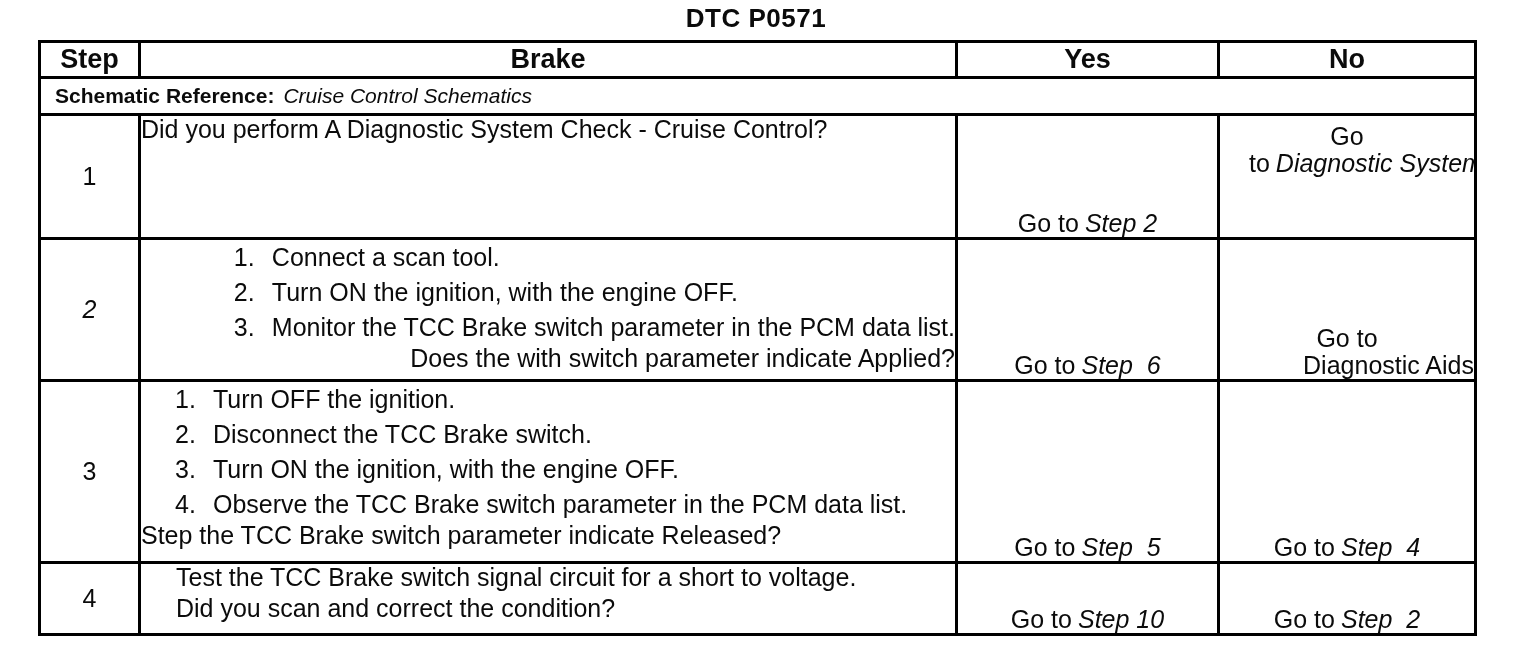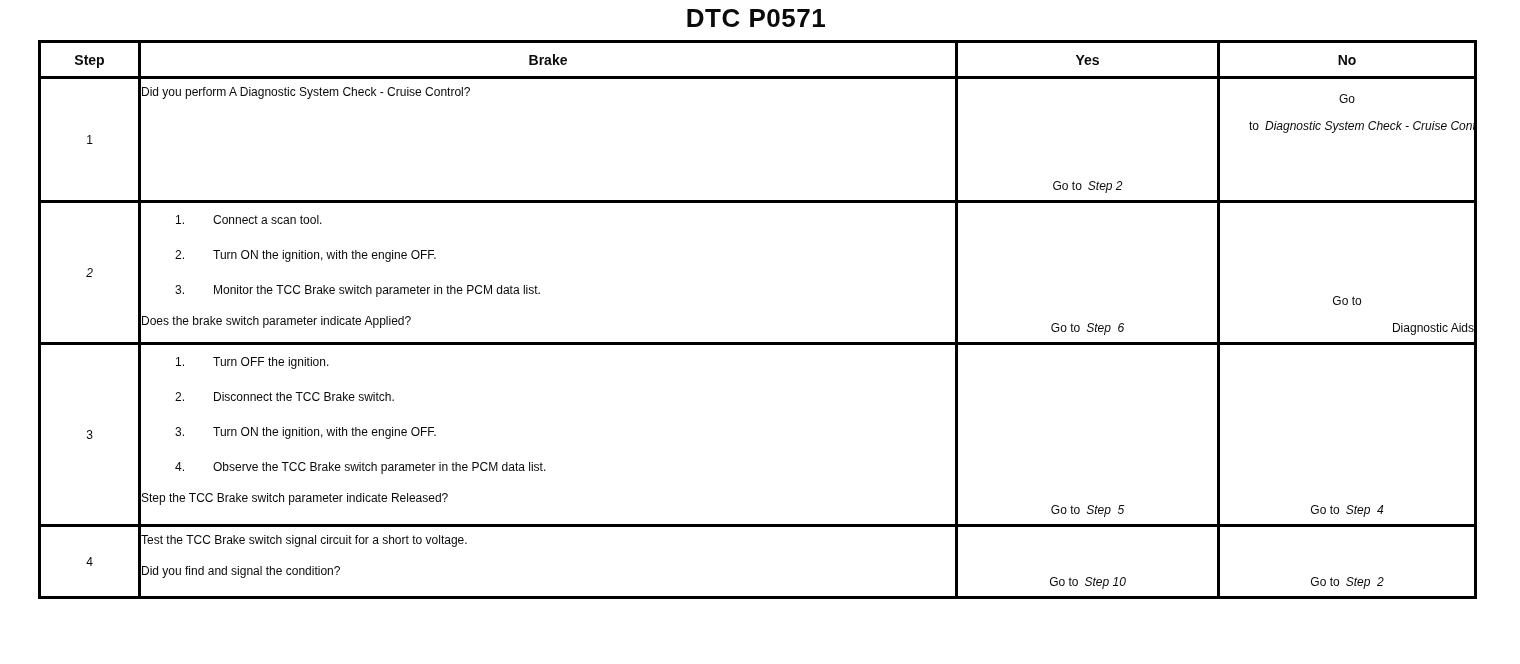--- a/index.html
+++ b/index.html
@@ -35,30 +35,30 @@
     position: absolute;
     left: 38px;
     top: 40px;
     width: 1436px;
     border-collapse: collapse;
     table-layout: fixed;
   }
   table.dtc td, table.dtc th {
     border: 3px solid #000;
     padding: 0;
-    font-size: 12px;
+    font-size: 25px;
     overflow: hidden;
   }
   col.c-step   { width: 100px; }
   col.c-action { width: 817px; }
   col.c-yes    { width: 262px; }
   col.c-no     { width: 257px; }
 
   tr.hdr th {
-    font-size: 14px;
+    font-size: 27px;
     font-weight: bold;
     text-align: center;
     vertical-align: middle;
   }
   tr.schem td {
     font-size: 21px;
     vertical-align: middle;
     padding-left: 14px;
   }
   .schem-label { font-weight: bold; }
@@ -73,23 +73,23 @@
 
   td.action-cell {
     vertical-align: top;
     padding: 7px 10px 6px 12px;
   }
   .action-flex {
     display: flex;
     flex-direction: column;
     justify-content: space-between;
   }
-  .h126 { height: 126px; }
+  .h126 { height: 126px; align-items: flex-end; }
   .h166 { height: 166px; justify-content: space-between; }
-  .h57  { height: 57px; }
+  .h57  { height: 57px; padding-left: 35px; }
 
   ol.steps {
     list-style: none;
     margin: 0;
     padding: 0;
     counter-reset: stepnum;
   }
   ol.steps li {
     position: relative;
     padding-left: 72px;
@@ -147,20 +147,25 @@
     </colgroup>
 
     <tbody>
         <tr class="hdr" style="height:36px;">
       <th>Step</th>
       <th>Brake</th>
       <th>Yes</th>
       <th>No</th>
     </tr>
 
+    <tr class="schem" style="height:37px;">
+      <td colspan="4">
+        <span class="schem-label">Schematic Reference:</span><span class="schem-value">Cruise Control Schematics</span>
+      </td>
+    </tr>
 
     <tr style="height:124px;">
       <td class="step-cell">1</td>
       <td class="action-cell">
         <div class="question">Did you perform A Diagnostic System Check - Cruise Control?</div>
       </td>
       <td class="yes-cell">
         <div class="goto"><span>Go to</span><span class="ref">Step 2</span></div>
       </td>
       <td class="no-cell top-align">
@@ -170,21 +175,21 @@
 
     <tr style="height:142px;">
       <td class="step-cell italic-step">2</td>
       <td class="action-cell">
         <div class="action-flex h126">
           <ol class="steps">
             <li>Connect a scan tool.</li>
             <li>Turn ON the ignition, with the engine OFF.</li>
             <li>Monitor the TCC Brake switch parameter in the PCM data list.</li>
           </ol>
-          <div class="question">Does the brake switch parameter indicate Applied?</div>
+          <div class="question">Does the with switch parameter indicate Applied?</div>
         </div>
       </td>
       <td class="yes-cell">
         <div class="goto"><span>Go to</span><span class="ref">Step  6</span></div>
       </td>
       <td class="no-cell">
         <div class="goto stacked"><span>Go to</span><span class="ref">Diagnostic Aids</span></div>
       </td>
     </tr>
 
@@ -207,21 +212,21 @@
       <td class="no-cell">
         <div class="goto"><span>Go to</span><span class="ref">Step  4</span></div>
       </td>
     </tr>
 
     <tr style="height:72px;">
       <td class="step-cell">4</td>
       <td class="action-cell">
         <div class="action-flex h57">
           <div class="statement">Test the TCC Brake switch signal circuit for a short to voltage.</div>
-          <div class="question">Did you find and signal the condition?</div>
+          <div class="question">Did you scan and correct the condition?</div>
         </div>
       </td>
       <td class="yes-cell">
         <div class="goto"><span>Go to</span><span class="ref">Step 10</span></div>
       </td>
       <td class="no-cell">
         <div class="goto"><span>Go to</span><span class="ref">Step  2</span></div>
       </td>
     </tr>
 

